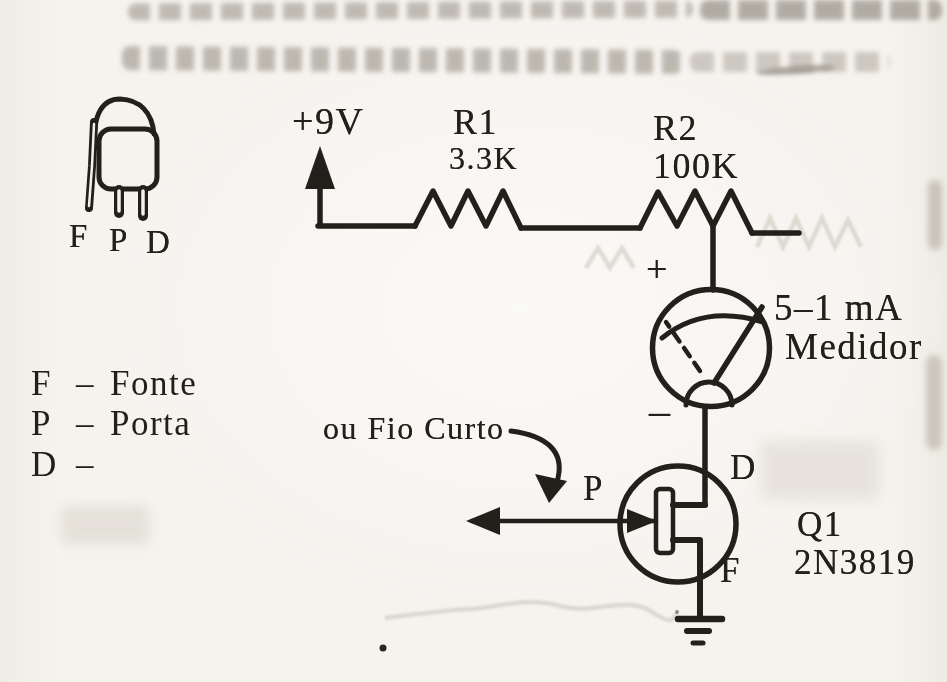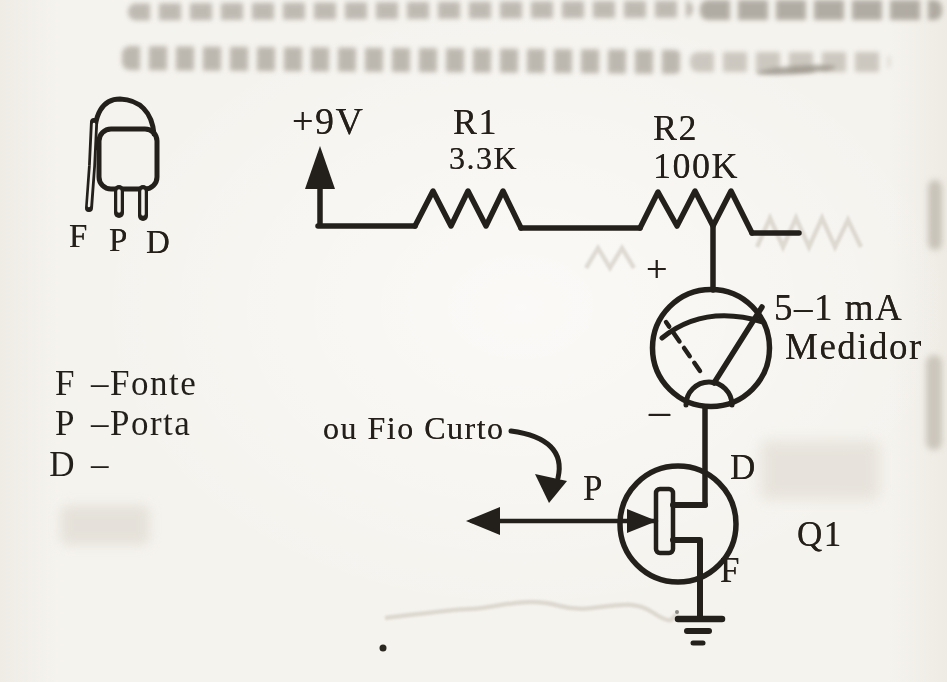--- a/index.html
+++ b/index.html
@@ -4,21 +4,20 @@
 <style>
   html,body{margin:0;padding:0;background:#888;}
   .page{
     position:relative;width:947px;height:682px;overflow:hidden;
     background:
       radial-gradient(ellipse at 55% 45%, rgba(255,255,255,.55) 0%, rgba(255,255,255,0) 60%),
       linear-gradient(90deg, #efece6 0%, #f5f3ee 6%, #f5f3ee 94%, #eeebe4 100%),
       #f4f2ed;
     font-family:"Liberation Serif","DejaVu Serif",serif;
     color:#221f1b;
-    text-align:right;
   }
   .lbl{
     position:absolute;white-space:nowrap;line-height:1;
     color:#242019;letter-spacing:1.5px;
     text-shadow:0 0 .5px rgba(30,26,20,.8);
   }
   .art{position:absolute;left:0;top:0;}
   
   .bleed{
     position:absolute;filter:blur(2.6px);opacity:.85;border-radius:8px;
@@ -148,21 +147,22 @@
 
   <div class="lbl" style="left:774px;top:289px;font-size:37px;">5–1 mA</div>
   <div class="lbl" style="left:785px;top:328px;font-size:37px;">Medidor</div>
 
   <div class="lbl" style="left:323px;top:412px;font-size:32px;">ou Fio Curto</div>
 
   <div class="lbl" style="left:583px;top:471px;font-size:35px;">P</div>
   <div class="lbl" style="left:730px;top:450px;font-size:35px;">D</div>
   <div class="lbl" style="left:720px;top:553px;font-size:35px;">F</div>
 
-  <div class="lbl" style="left:797px;top:507px;font-size:35px;margin-top:10px;">Q1</div>
+  <div class="lbl" style="left:797px;top:507px;font-size:35px;">Q1</div>
+  <div class="lbl" style="left:794px;top:545px;font-size:35px;">2N3819</div>
 
   <div class="lbl" style="left:69px;top:220px;font-size:33px;">F</div>
   <div class="lbl" style="left:109px;top:224px;font-size:33px;">P</div>
   <div class="lbl" style="left:146px;top:226px;font-size:33px;">D</div>
 
   <div class="legend-row" style="left:31px;top:366px;font-size:35px;">
     <span class="legend-sym">F</span>
     <span class="legend-dash">–</span>
     <span class="legend-name">Fonte</span>
   </div>

